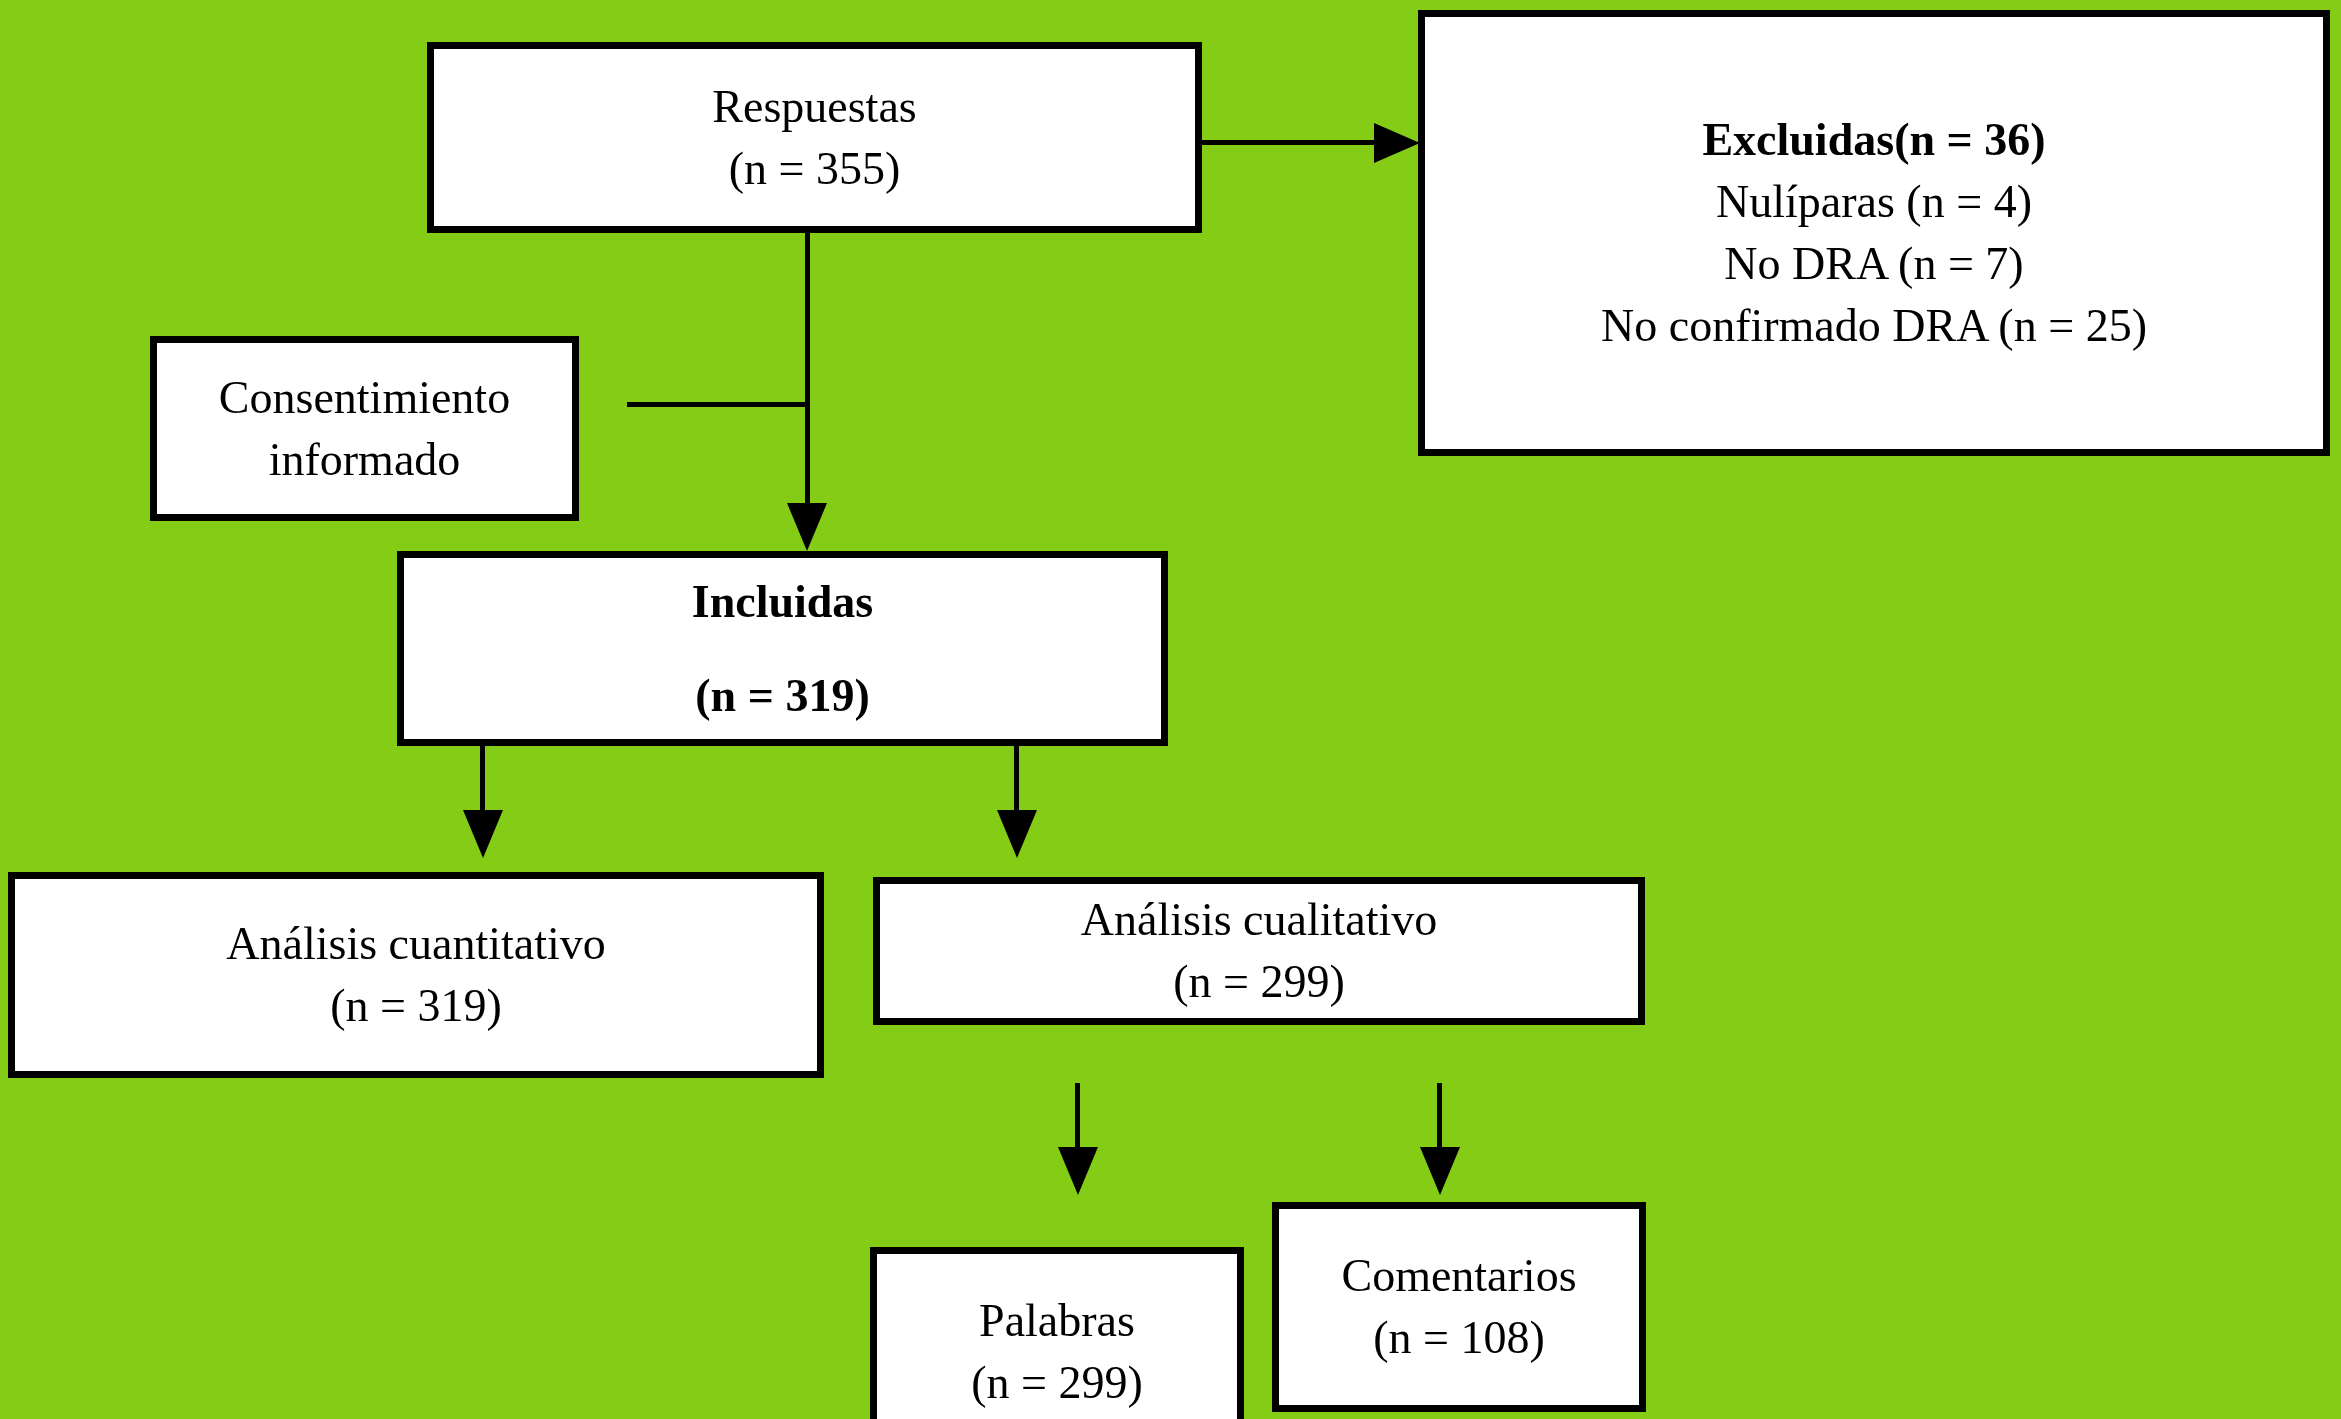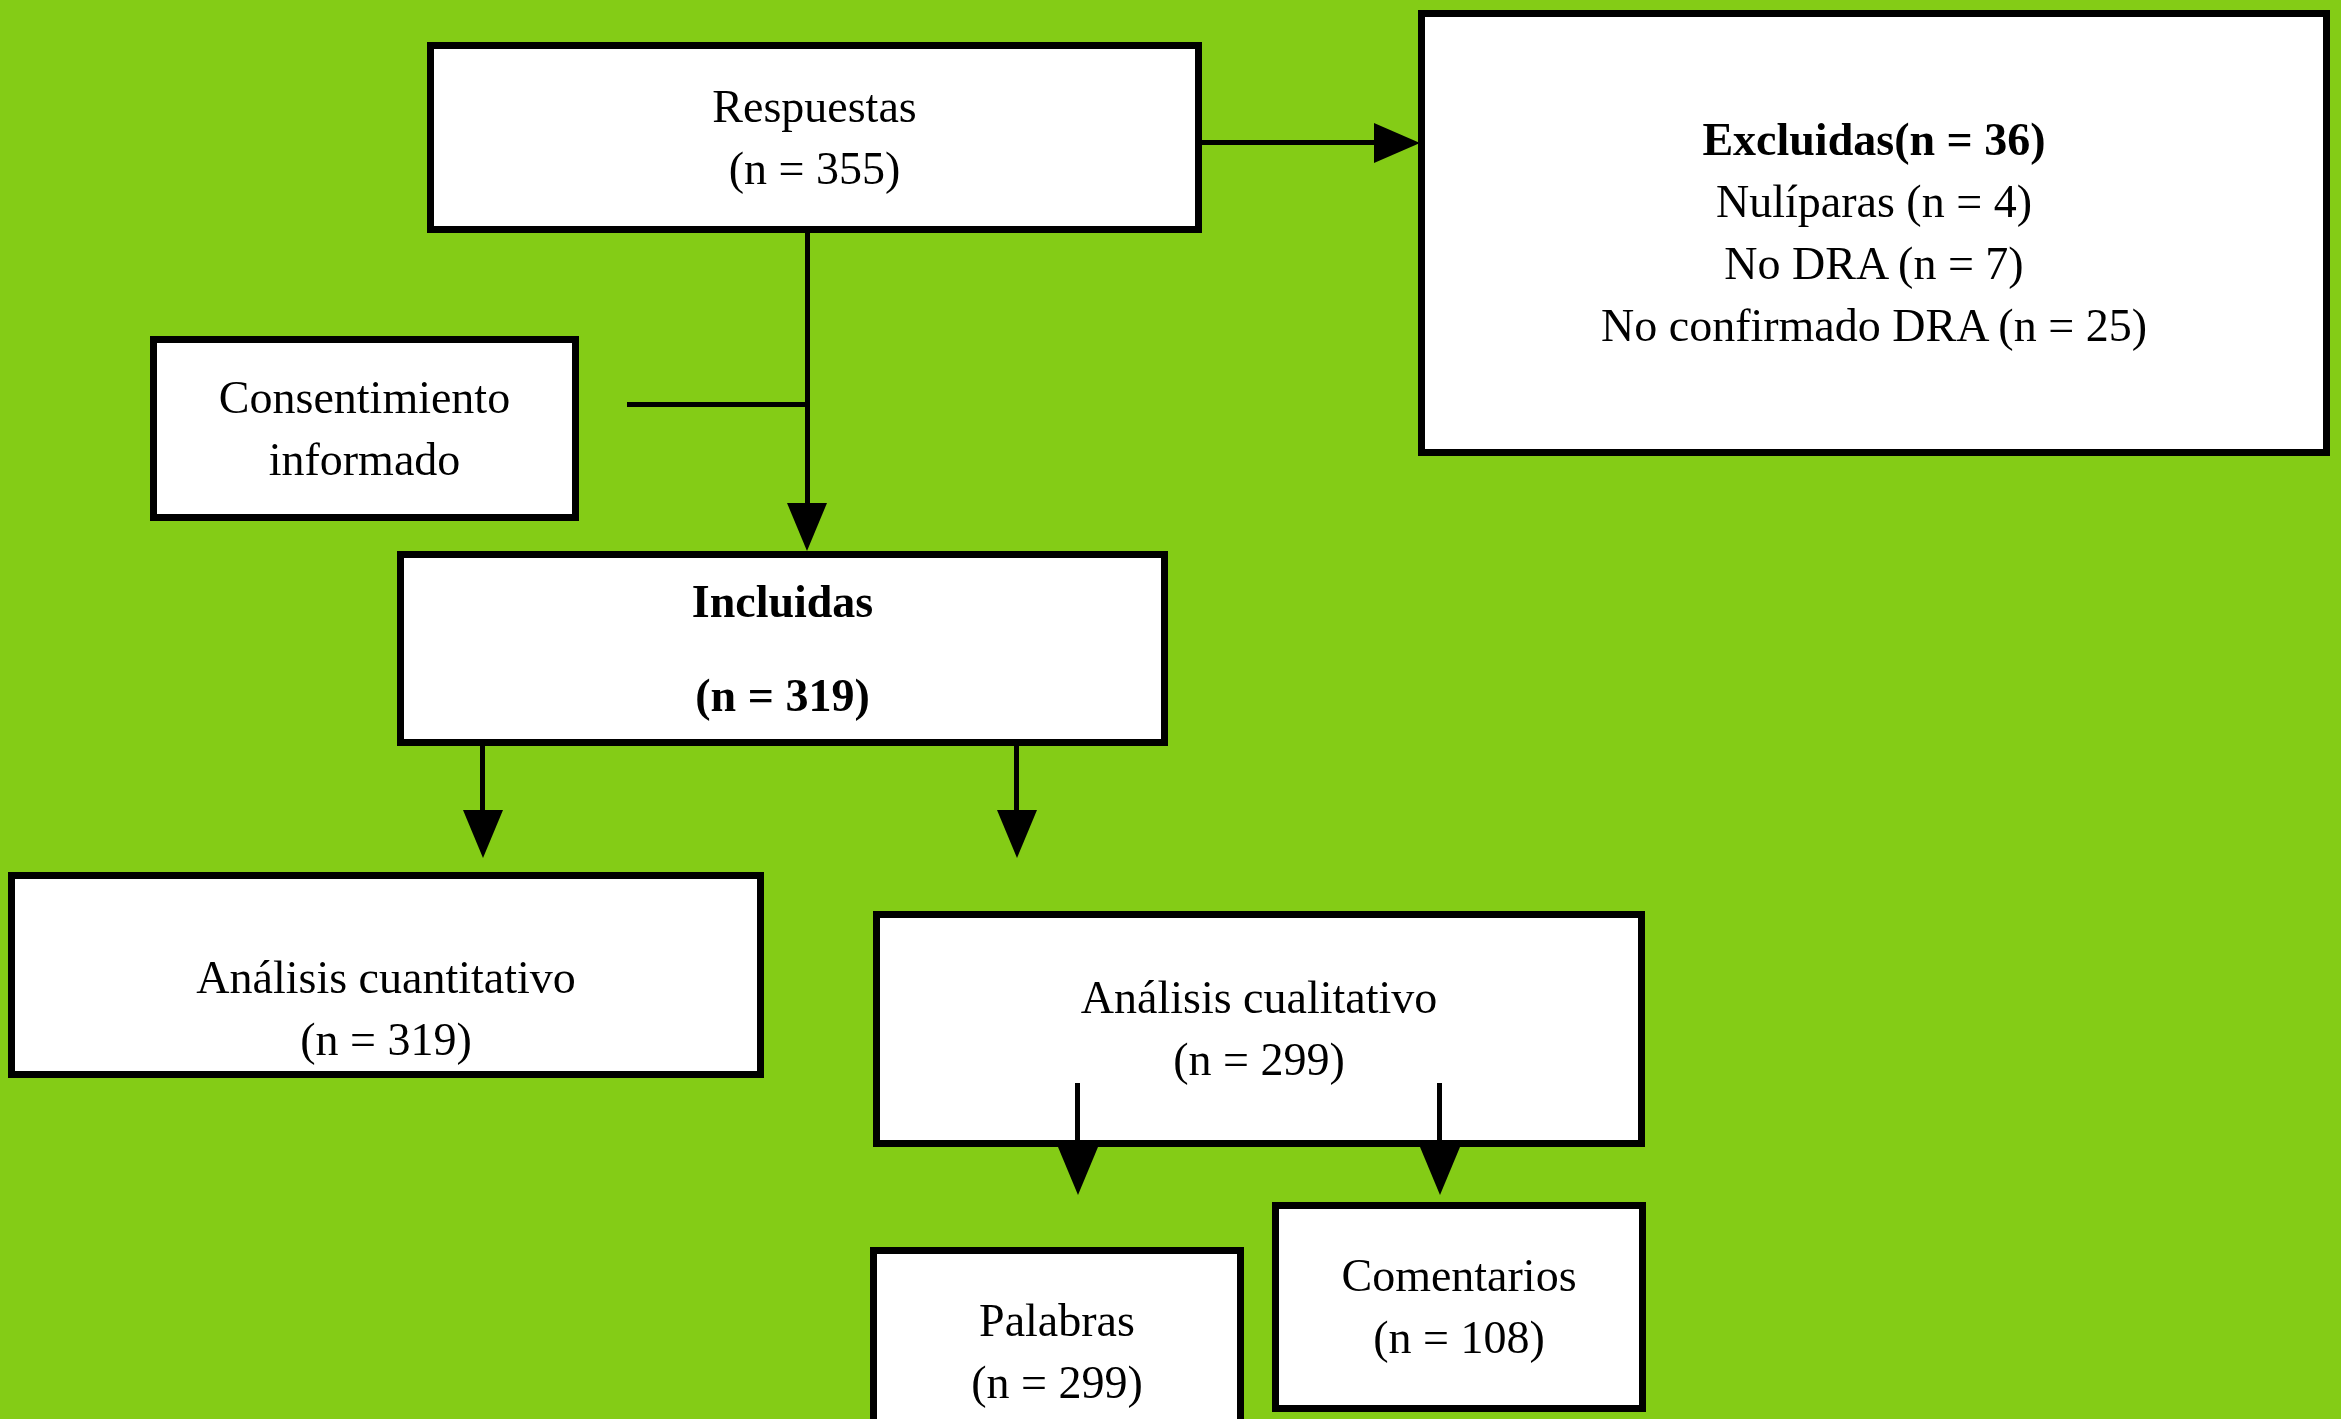--- a/index.html
+++ b/index.html
@@ -75,26 +75,26 @@
   <div class="node" style="left:150px; top:336px; width:429px; height:185px;">
     <span class="line">Consentimiento</span>
     <span class="line">informado</span>
   </div>
 
   <div class="node" style="left:397px; top:551px; width:771px; height:195px;gap:32px;">
     <span class="line bold">Incluidas</span>
     <span class="line bold">(n = 319)</span>
   </div>
 
-  <div class="node" style="left:8px; top:872px; width:756px; height:206px;justify-content:flex-end;">
+  <div class="node" style="left:8px; top:872px; width:816px; height:206px;">
     <span class="line">Análisis cuantitativo</span>
     <span class="line">(n = 319)</span>
   </div>
 
-  <div class="node" style="left:873px; top:877px; width:772px; height:236px;margin-top:34px;">
+  <div class="node" style="left:873px; top:877px; width:772px; height:148px;">
     <span class="line">Análisis cualitativo</span>
     <span class="line">(n = 299)</span>
   </div>
 
   <div class="node" style="left:870px; top:1247px; width:374px; height:210px;">
     <span class="line">Palabras</span>
     <span class="line">(n = 299)</span>
   </div>
 
   <div class="node" style="left:1272px; top:1202px; width:374px; height:210px;">

